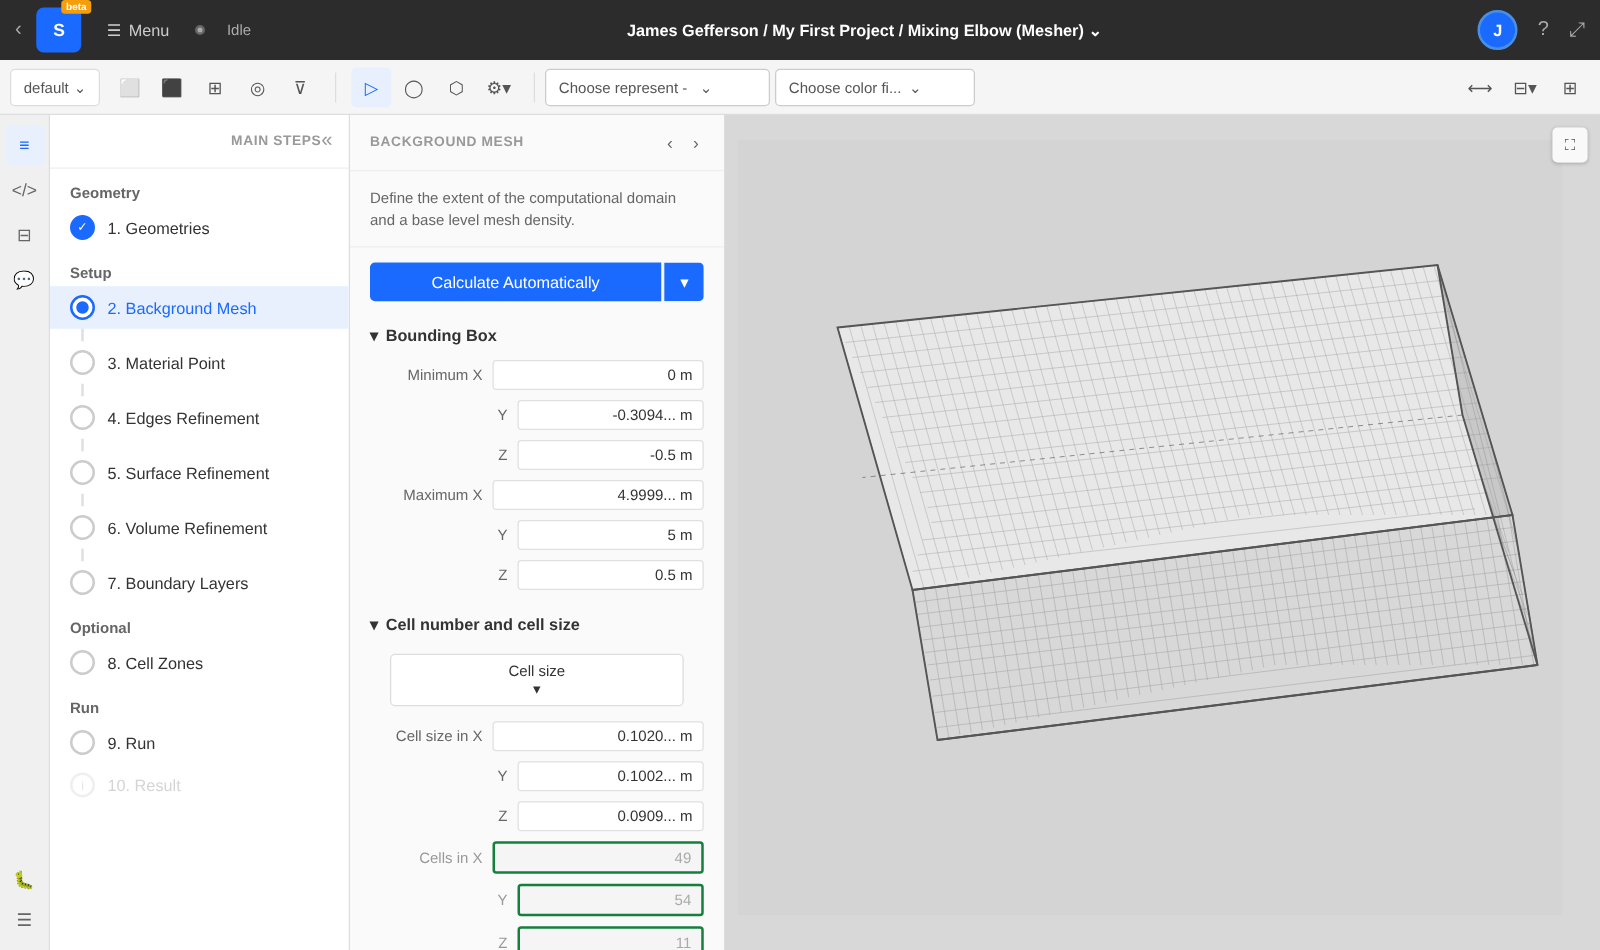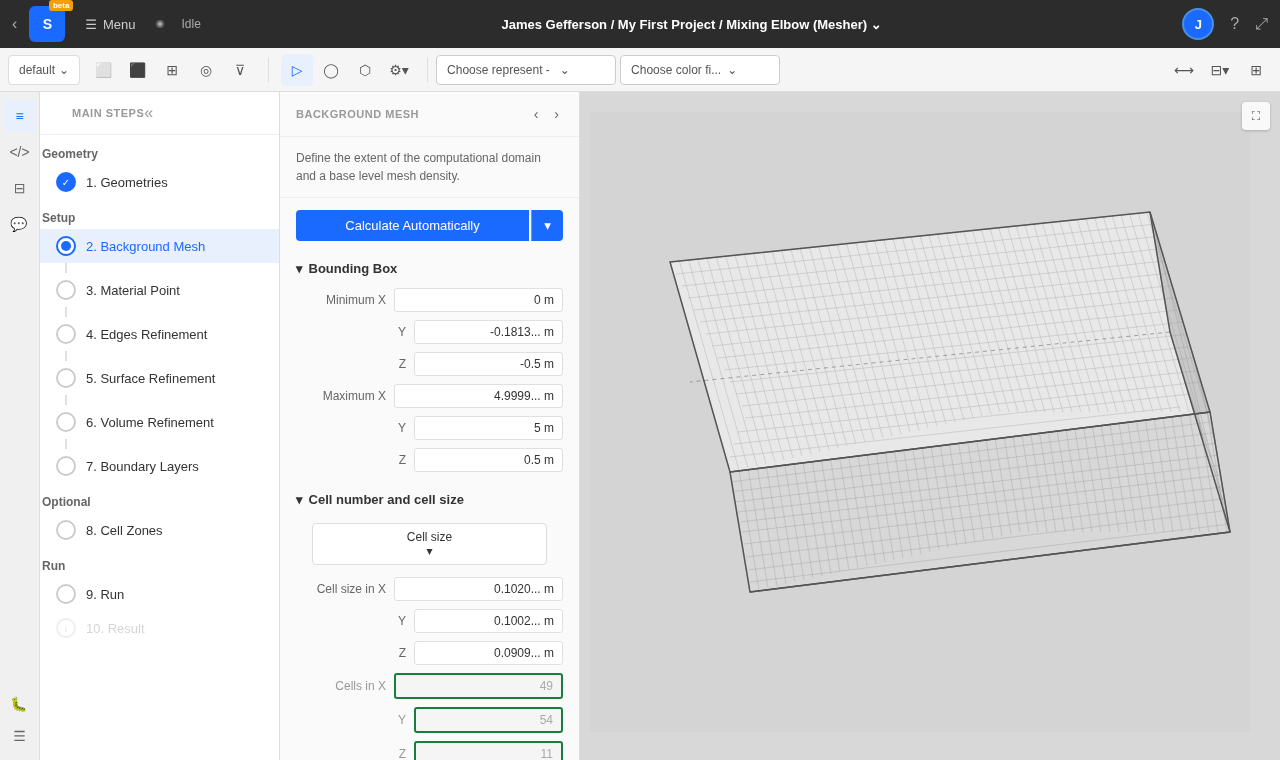--- a/index.html
+++ b/index.html
@@ -34,24 +34,24 @@
     .main { display: flex; height: calc(760px - 92px); }
 
     
     .icon-sidebar { width: 40px; background: #f0f0f0; border-right: 1px solid #ddd; display: flex; flex-direction: column; align-items: center; padding: 8px 0; gap: 4px; }
     .icon-sb-btn { width: 32px; height: 32px; display: flex; align-items: center; justify-content: center; border-radius: 4px; cursor: pointer; color: #666; font-size: 14px; }
     .icon-sb-btn.active { background: #e8f0fe; color: #1a6aff; }
     .icon-sb-bottom { margin-top: auto; }
 
     
     .steps-panel { width: 240px; background: white; border-right: 1px solid #ddd; overflow-y: auto; }
-    .steps-header { display: flex; align-items: center; justify-content: flex-start; padding: 12px 32px; border-bottom: 1px solid #eee; }
+    .steps-header { display: flex; align-items: center; justify-content: flex-end; padding: 12px 13px; border-bottom: 1px solid #eee; }
     .steps-header-title { font-size: 11px; font-weight: 700; color: #999; letter-spacing: 0.5px; text-transform: uppercase; }
     .steps-collapse { cursor: pointer; color: #999; font-size: 16px; }
-    .steps-section-label { font-size: 12px; font-weight: 600; color: #666; padding: 12px 2px 4px; }
+    .steps-section-label { font-size: 12px; font-weight: 600; color: #666; padding: 12px 16px 4px; }
     .step-item { display: flex; align-items: center; gap: 10px; padding: 7px 16px; cursor: pointer; }
     .step-item.active { background: #e8f0fe; }
     .step-circle { width: 20px; height: 20px; border-radius: 50%; border: 2px solid #ccc; display: flex; align-items: center; justify-content: center; font-size: 10px; flex-shrink: 0; color: #999; }
     .step-circle.done { background: #1a6aff; border-color: #1a6aff; color: white; font-size: 10px; }
     .step-circle.active { border: 2px solid #1a6aff; background: white; }
     .step-label { font-size: 13px; color: #333; }
     .step-label.active { color: #1a6aff; font-weight: 500; }
     .step-connector { width: 2px; height: 10px; background: #e0e0e0; margin-left: 25px; }
 
     
@@ -242,21 +242,21 @@
       <span>Bounding Box</span>
     </div>
 
     <div class="field-row">
       <span class="field-label">Minimum X</span>
       <div class="field-value">0 m</div>
     </div>
     <div class="field-row">
       <span class="field-label"></span>
       <span class="field-axis">Y</span>
-      <div class="field-value">-0.1813... m</div>
+      <div class="field-value">-0.3094... m</div>
     </div>
     <div class="field-row">
       <span class="field-label"></span>
       <span class="field-axis">Z</span>
       <div class="field-value">-0.5 m</div>
     </div>
     <div class="field-row">
       <span class="field-label">Maximum X</span>
       <div class="field-value">4.9999... m</div>
     </div>

